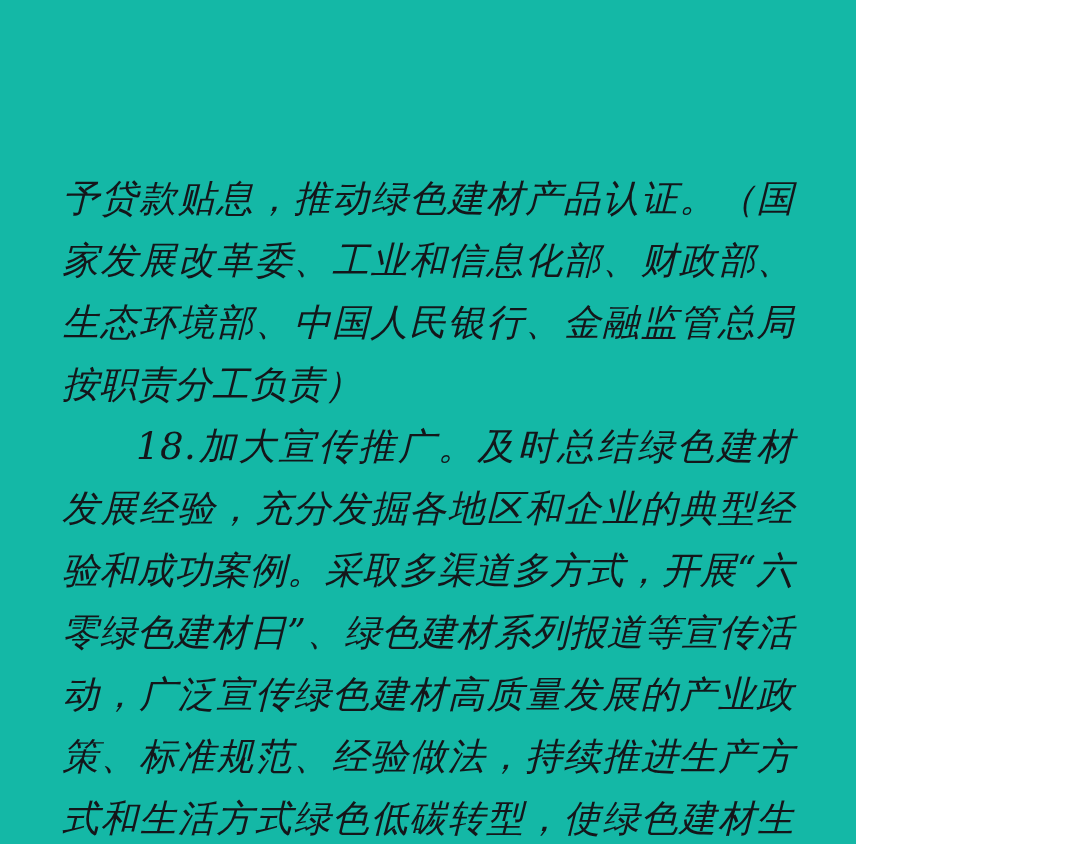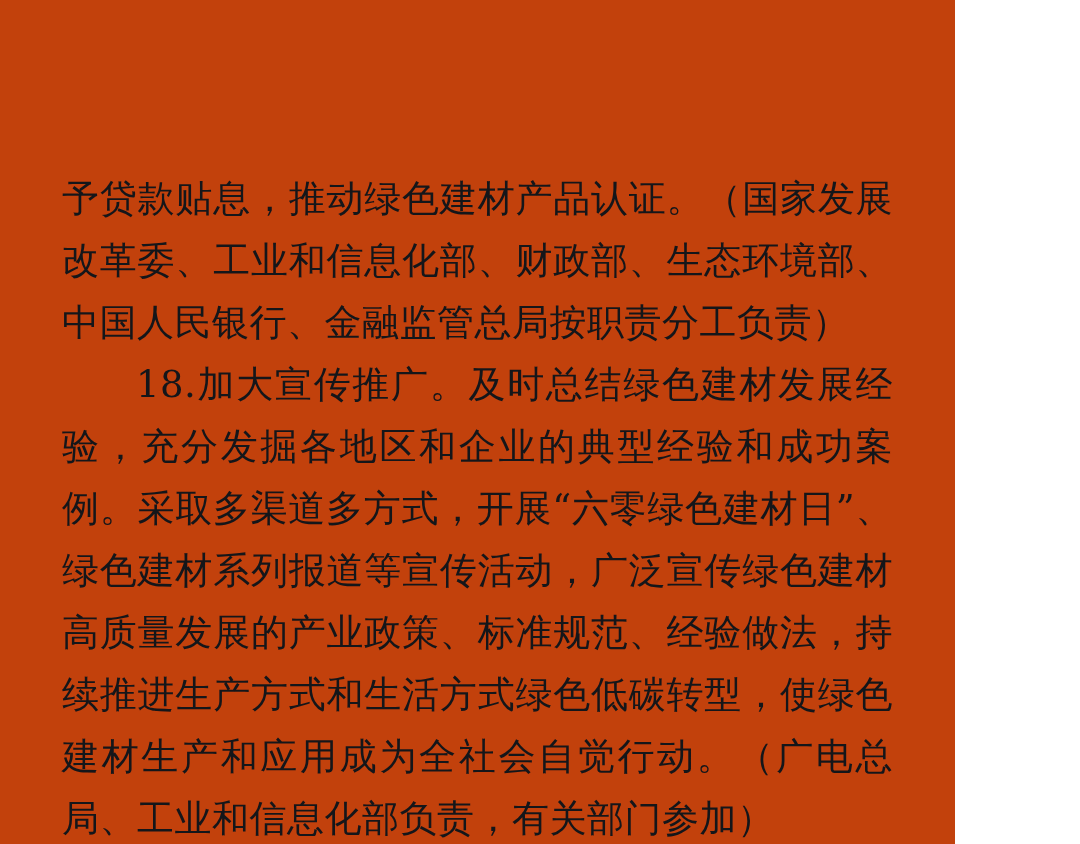--- a/index.html
+++ b/index.html
@@ -8,25 +8,26 @@
   }
   body {
     width: 1080px;
     height: 844px;
     background: #ffffff;
     font-family: "DejaVu Serif", "Liberation Serif", serif;
     overflow: hidden;
   }
   .page {
     position: relative;
-    width: 955px;
+    width: 856px;
     height: 844px;
-    background: #c2410c;
+    background: #14b8a6;
     box-sizing: border-box;
     padding: 168px 62px 0 62px;
+    font-style: italic;
   }
   .doc-body {
     color: #14161a;
     font-size: 37px;
     line-height: 62px;
     letter-spacing: 0.5px;
     text-align: justify;
     text-justify: inter-ideograph;
   }
   .para {

